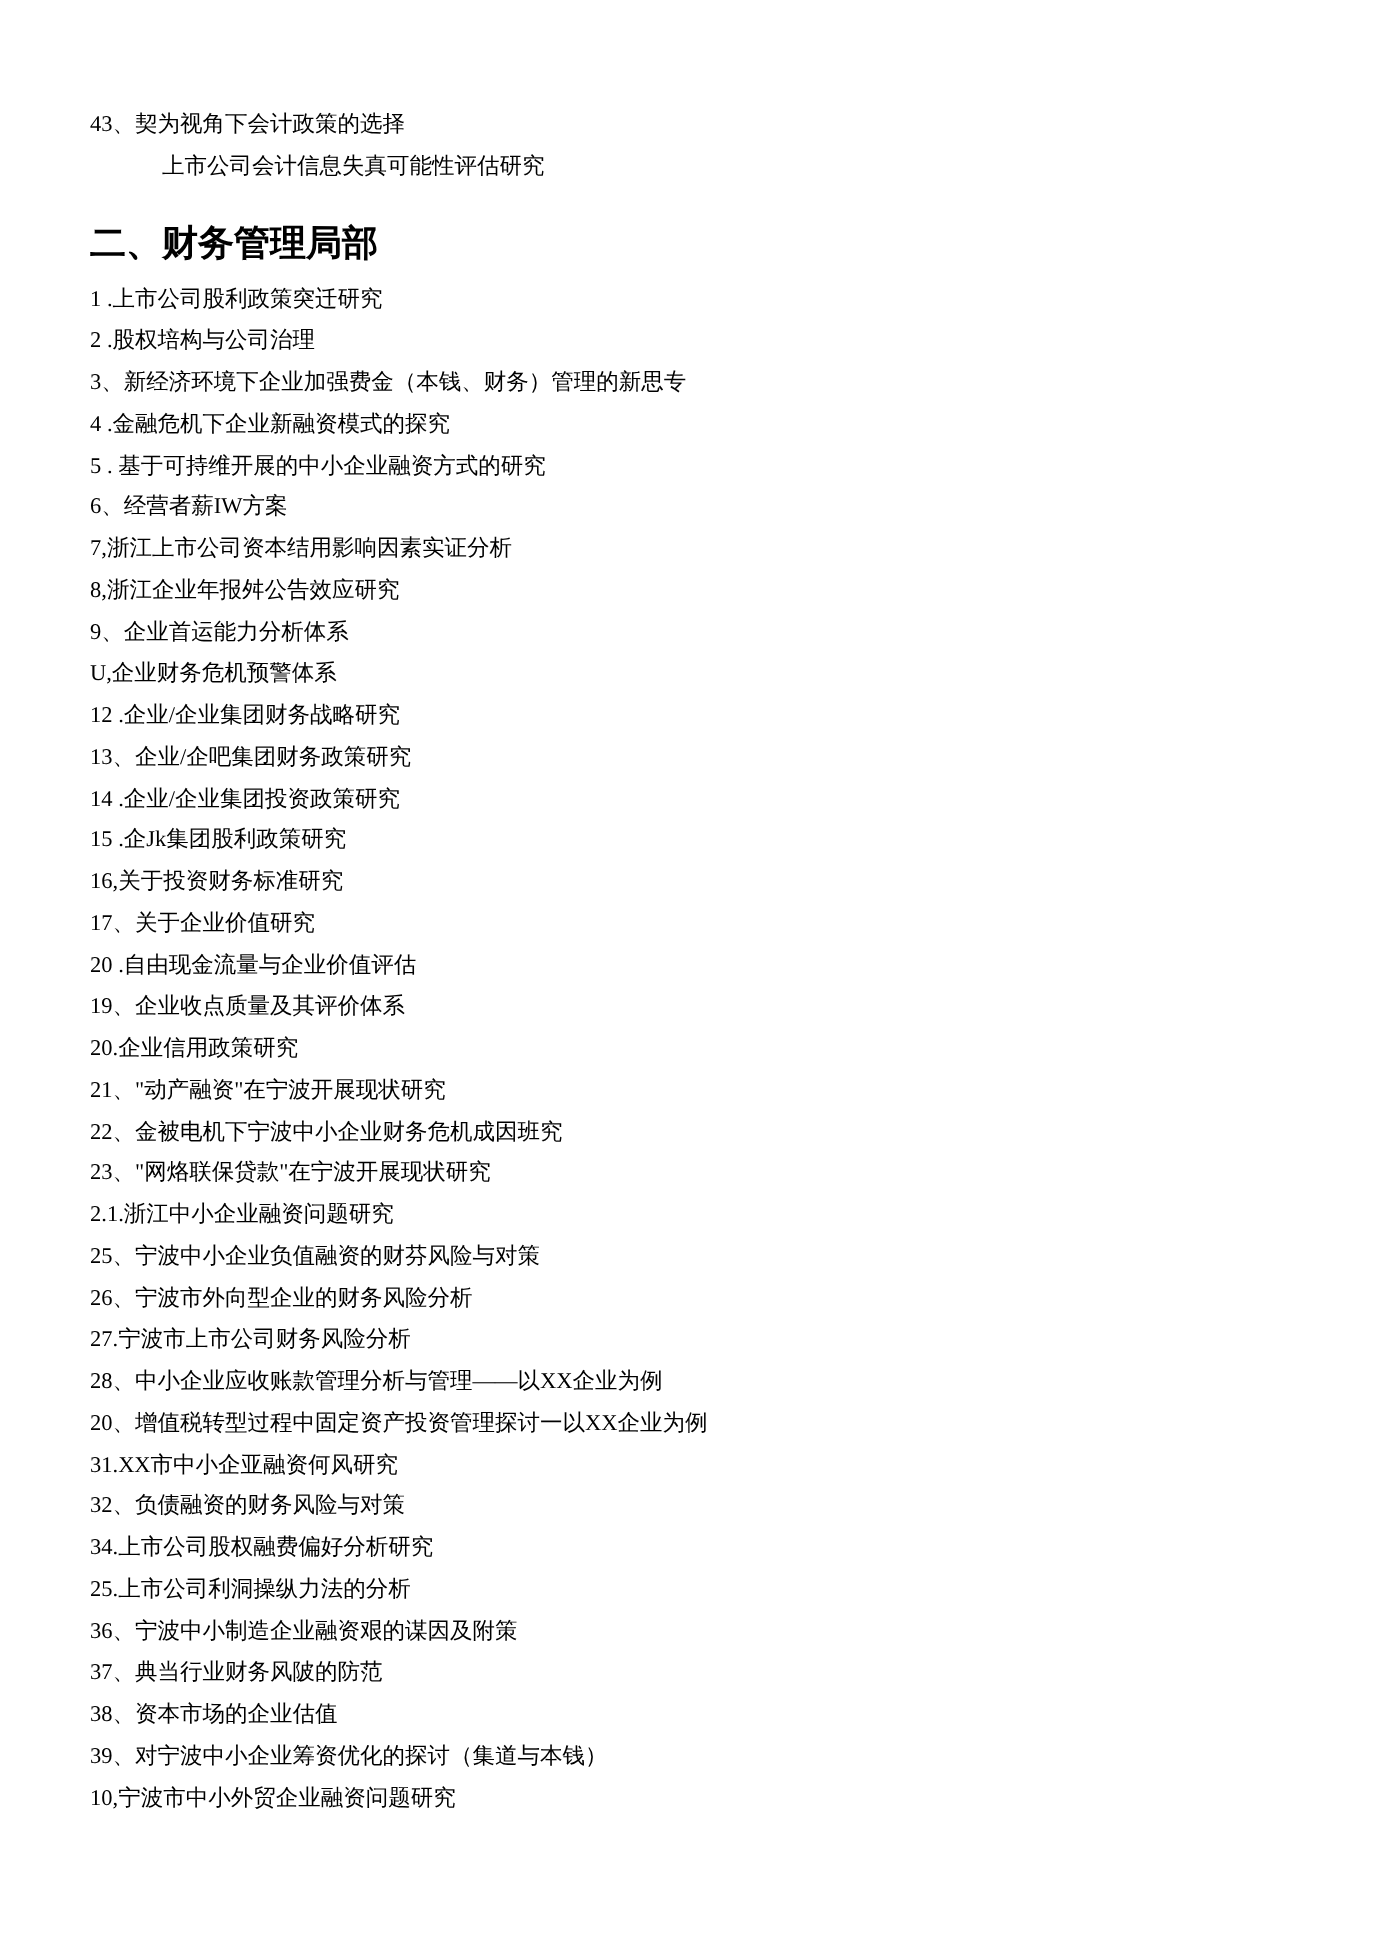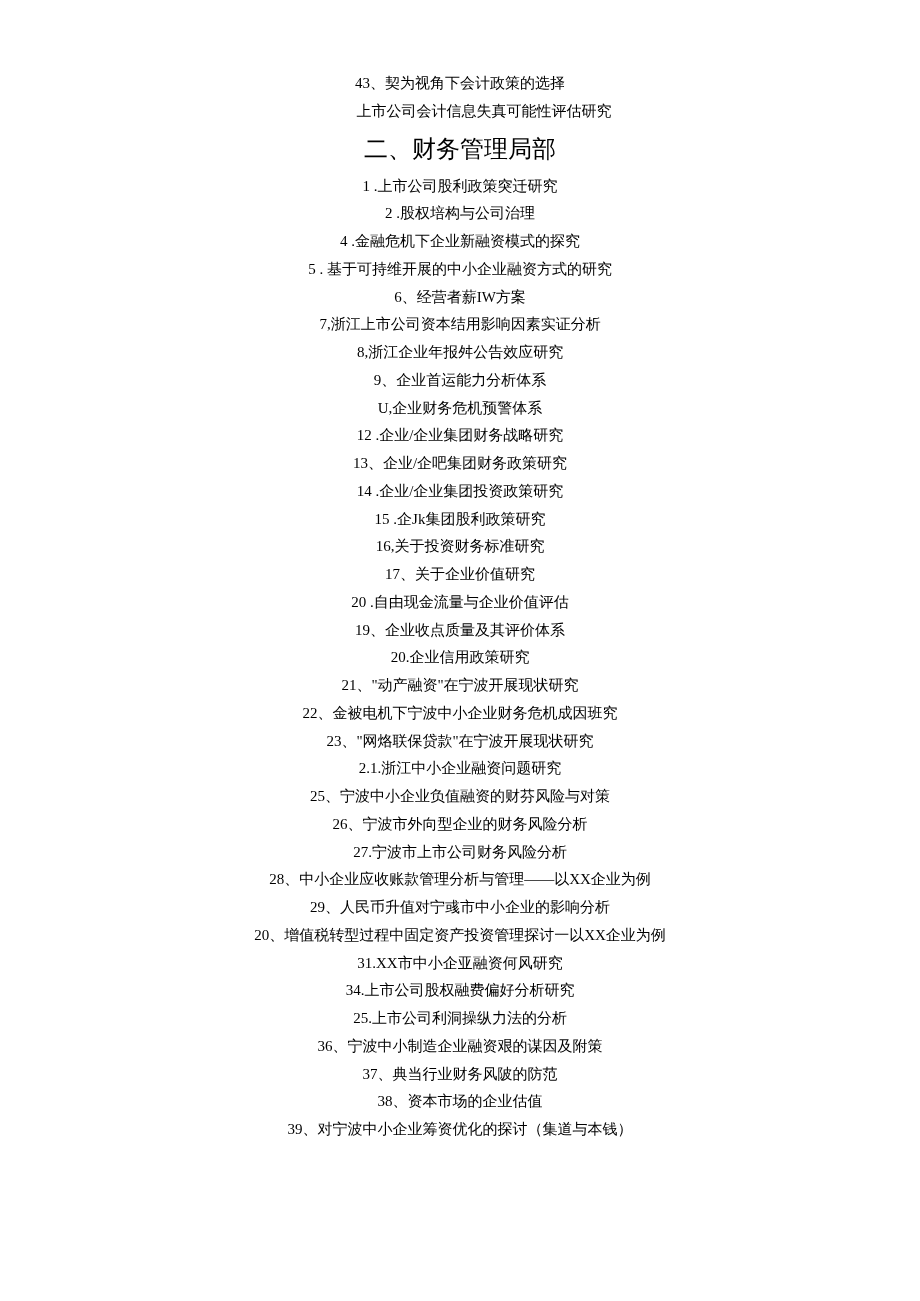--- a/index.html
+++ b/index.html
@@ -1,52 +1,52 @@
 <!DOCTYPE html>
 <html><head>
   <meta charset="utf-8">
   <style>
     * {
       margin: 0;
       padding: 0;
       box-sizing: border-box;
-      text-align: center;
     }
     body {
       background: #ffffff;
       font-family: "SimSun", "宋体", serif;
       width: 920px;
       padding: 70px 60px 60px 60px;
       color: #000000;
     }
     .item {
       font-size: 15px;
       line-height: 1.85;
       color: #000000;
     }
     .indent {
       padding-left: 48px;
     }
     .section-header {
       font-size: 24px;
-      font-weight: normal;
+      font-weight: bold;
       line-height: 1.8;
-      margin-top: 2px;
+      margin-top: 16px;
       margin-bottom: 2px;
     }
   </style>
 </head>
 <body>
 
 <div id="content">
     <div class="item">43、契为视角下会计政策的选择</div>
     <div class="item indent">上市公司会计信息失真可能性评估研究</div>
     <div class="section-header">二、财务管理局部</div>
     <div class="item">1 .上市公司股利政策突迁研究</div>
     <div class="item">2 .股权培构与公司治理</div>
+    <div class="item">3、新经济环境下企业加强费金（本钱、财务）管理的新思专</div>
     <div class="item">4 .金融危机下企业新融资模式的探究</div>
     <div class="item">5 . 基于可持维开展的中小企业融资方式的研究</div>
     <div class="item">6、经营者薪IW方案</div>
     <div class="item">7,浙江上市公司资本结用影响因素实证分析</div>
     <div class="item">8,浙江企业年报舛公告效应研究</div>
     <div class="item">9、企业首运能力分析体系</div>
     <div class="item">U,企业财务危机预警体系</div>
     <div class="item">12 .企业/企业集团财务战略研究</div>
     <div class="item">13、企业/企吧集团财务政策研究</div>
     <div class="item">14 .企业/企业集团投资政策研究</div>
@@ -57,22 +57,23 @@
     <div class="item">19、企业收点质量及其评价体系</div>
     <div class="item">20.企业信用政策研究</div>
     <div class="item">21、"动产融资"在宁波开展现状研究</div>
     <div class="item">22、金被电机下宁波中小企业财务危机成因班究</div>
     <div class="item">23、"网烙联保贷款"在宁波开展现状研究</div>
     <div class="item">2.1.浙江中小企业融资问题研究</div>
     <div class="item">25、宁波中小企业负值融资的财芬风险与对策</div>
     <div class="item">26、宁波市外向型企业的财务风险分析</div>
     <div class="item">27.宁波市上市公司财务风险分析</div>
     <div class="item">28、中小企业应收账款管理分析与管理——以XX企业为例</div>
-    <div class="item">29、人民币升值对宁彧市中小企业的影响分析</div>
     <div class="item">20、增值税转型过程中固定资产投资管理探讨一以XX企业为例</div>
     <div class="item">31.XX市中小企亚融资何风研究</div>
+    <div class="item">32、负债融资的财务风险与对策</div>
     <div class="item">34.上市公司股权融费偏好分析研究</div>
     <div class="item">25.上市公司利洞操纵力法的分析</div>
     <div class="item">36、宁波中小制造企业融资艰的谋因及附策</div>
     <div class="item">37、典当行业财务风陂的防范</div>
     <div class="item">38、资本市场的企业估值</div>
     <div class="item">39、对宁波中小企业筹资优化的探讨（集道与本钱）</div>
+    <div class="item">10,宁波市中小外贸企业融资问题研究</div>
   </div>
 
 </body></html>

